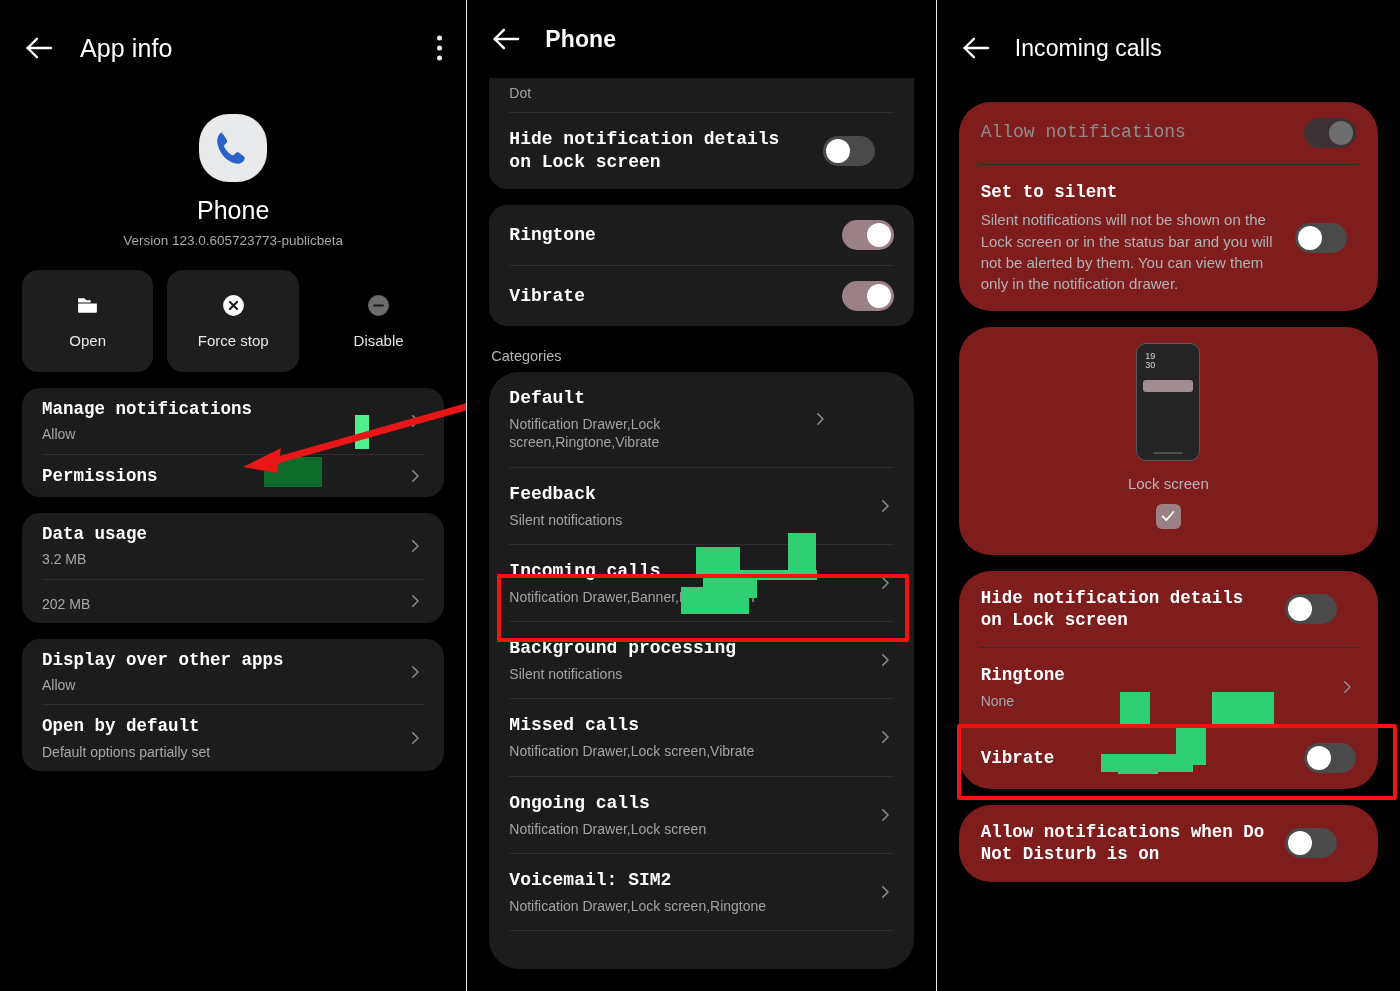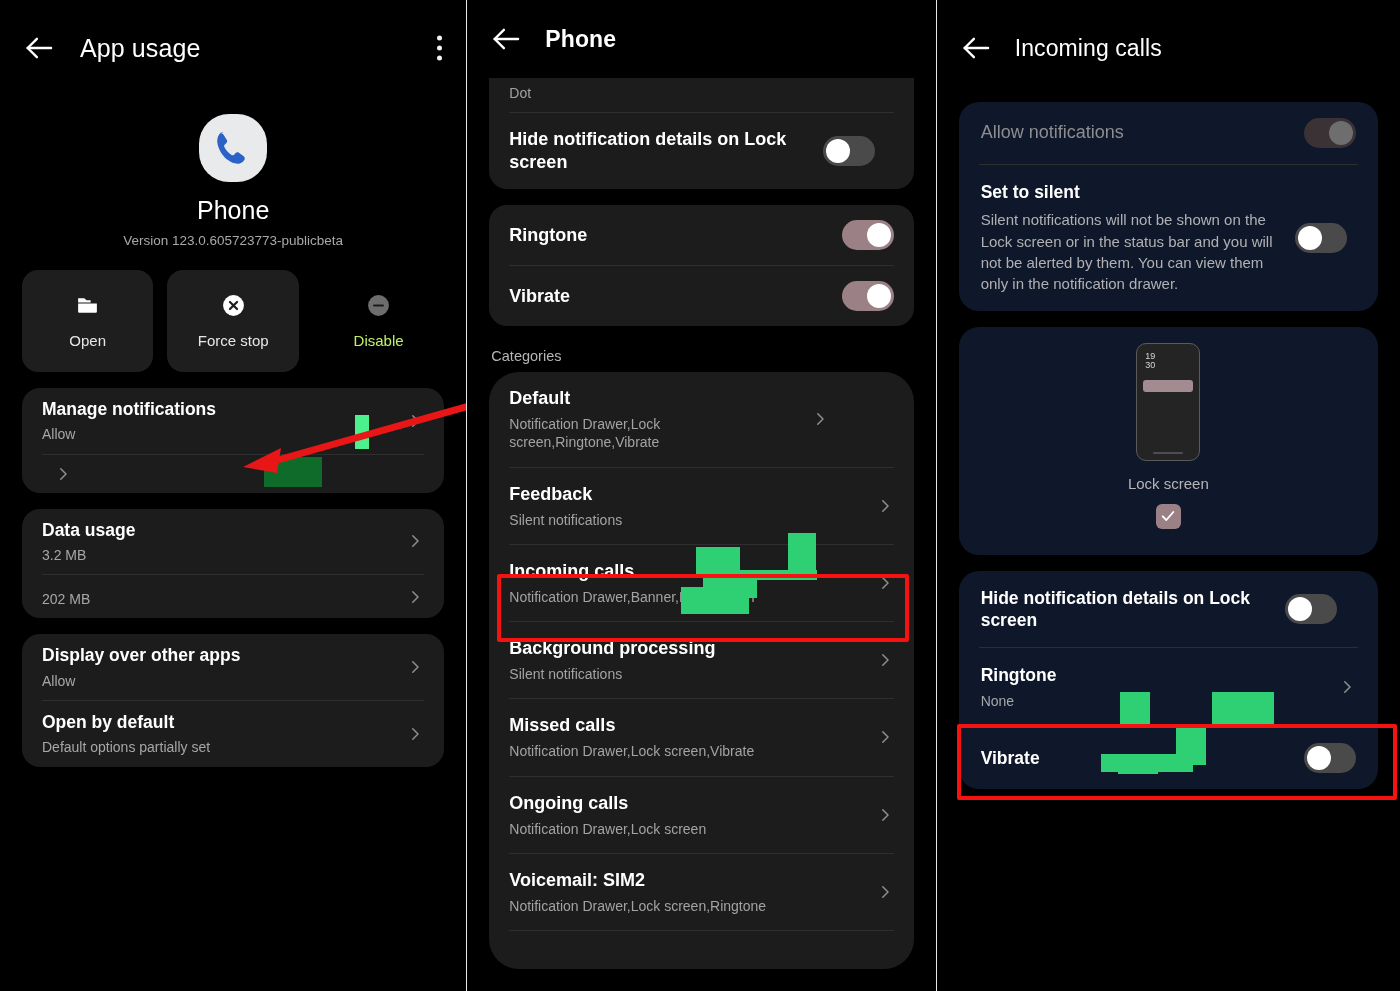--- a/index.html
+++ b/index.html
@@ -51,34 +51,34 @@
 
   
   .actions { display: flex; gap: 14px; padding: 22px 22px 0; }
   .act {
     flex: 1; height: 102px; border-radius: 16px; background: #1e1e1e;
     display: flex; flex-direction: column; align-items: center; justify-content: center;
     gap: 14px; cursor: pointer;
   }
   .act.ghost { background: transparent; cursor: default; }
   .act-label { color: #e6e6e6; font-size: 15px; }
-  .act.ghost .act-label { color: #bef264; }
+  .act.ghost .act-label { color: #e5e5e5; }
   .act-ico { width: 25px; height: 25px; display: flex; align-items: center; justify-content: center; }
   .act-ico svg { width: 25px; height: 25px; }
 
   
   .card {
     background: #1c1c1c; border-radius: 18px; margin: 16px 22px 0; overflow: hidden;
   }
-  .p3 .card { background: #0f172a; border-radius: 20px; }
+  .p3 .card { background: #7f1d1d; border-radius: 32px; }
   .row {
     display: flex; align-items: center; padding: 10px 20px; position: relative; cursor: pointer;
   }
   .row .txt { flex: 1; min-width: 0; }
-  .row .t1 { color: #fff; font-size: 17.5px; font-weight: 700; line-height: 1.28; }
+  .row .t1 { color: #fff; font-size: 17.5px; font-weight: 700; line-height: 1.28; font-family: Liberation Mono, monospace; }
   .row .t2 { color: #a7a7a9; font-size: 14px; margin-top: 5px; line-height: 1.3; }
   .sep { height: 1px; background: #2e2e2e; margin: 0 20px; }
   .chev { flex: 0 0 18px; margin-left: 12px; }
   .chev svg { width: 18px; height: 18px; display: block; }
 
   
   .tgl {
     flex: 0 0 52px; width: 52px; height: 30px; border-radius: 15px; position: relative;
     margin-left: 14px; cursor: pointer;
   }
@@ -134,21 +134,21 @@
 
   <div class="panel p1">
 
     <div class="hdr">
       <span class="back">
         <svg viewBox="0 0 24 24" fill="none" stroke="#ffffff" stroke-width="1.7" stroke-linecap="round" stroke-linejoin="round">
             <line x1="20.5" y1="12" x2="4" y2="12"></line>
             <polyline points="10.5,5.5 4,12 10.5,18.5"></polyline>
           </svg>
       </span>
-      <span class="hdr-title">App usage</span>
+      <span class="hdr-title">App info</span>
       <span class="kebab">
           <i></i>
           <i></i>
           <i></i>
         </span>
     </div>
 
     <div class="app-id">
       <div class="app-icon">
         <svg viewBox="0 0 24 24" fill="#2a62c8">
@@ -195,20 +195,23 @@
           <div class="t2">Allow</div>
         </div>
         <span class="chev">
           <svg viewBox="0 0 24 24" fill="none" stroke="#8e8e90" stroke-width="2" stroke-linecap="round" stroke-linejoin="round">
               <polyline points="9,5 16,12 9,19"></polyline>
             </svg>
         </span>
       </div>
       <div class="sep"></div>
       <div class="row">
+        <div class="txt">
+          <div class="t1">Permissions</div>
+        </div>
         <span class="chev">
           <svg viewBox="0 0 24 24" fill="none" stroke="#8e8e90" stroke-width="2" stroke-linecap="round" stroke-linejoin="round">
               <polyline points="9,5 16,12 9,19"></polyline>
             </svg>
         </span>
       </div>
     </div>
 
     <div class="card">
       <div class="row">
@@ -498,20 +501,30 @@
       <div class="row">
         <div class="txt">
             <div class="t1">Vibrate</div>
           </div>
         <span class="tgl off">
             <i></i>
           </span>
       </div>
     </div>
 
+    <div class="card">
+      <div class="row">
+        <div class="txt" style="max-width:290px;">
+          <div class="t1">Allow notifications when Do Not Disturb is on</div>
+        </div>
+        <span class="tgl off">
+            <i></i>
+          </span>
+      </div>
+    </div>
 
     <div class="green md" style="left:183px; top:692px; width:30px; height:32px;"></div>
     <div class="green md" style="left:275px; top:692px; width:62px; height:32px;"></div>
     <div class="green md" style="left:164px; top:754px; width:92px; height:18px;"></div>
     <div class="green md" style="left:181px; top:764px; width:40px; height:10px;"></div>
     <div class="green md" style="left:239px; top:727px; width:30px; height:38px;"></div>
     <div class="redbox" style="position:absolute; left:20px; top:724px; width:440px; height:76px;"></div>
   </div>
 
 </div>

